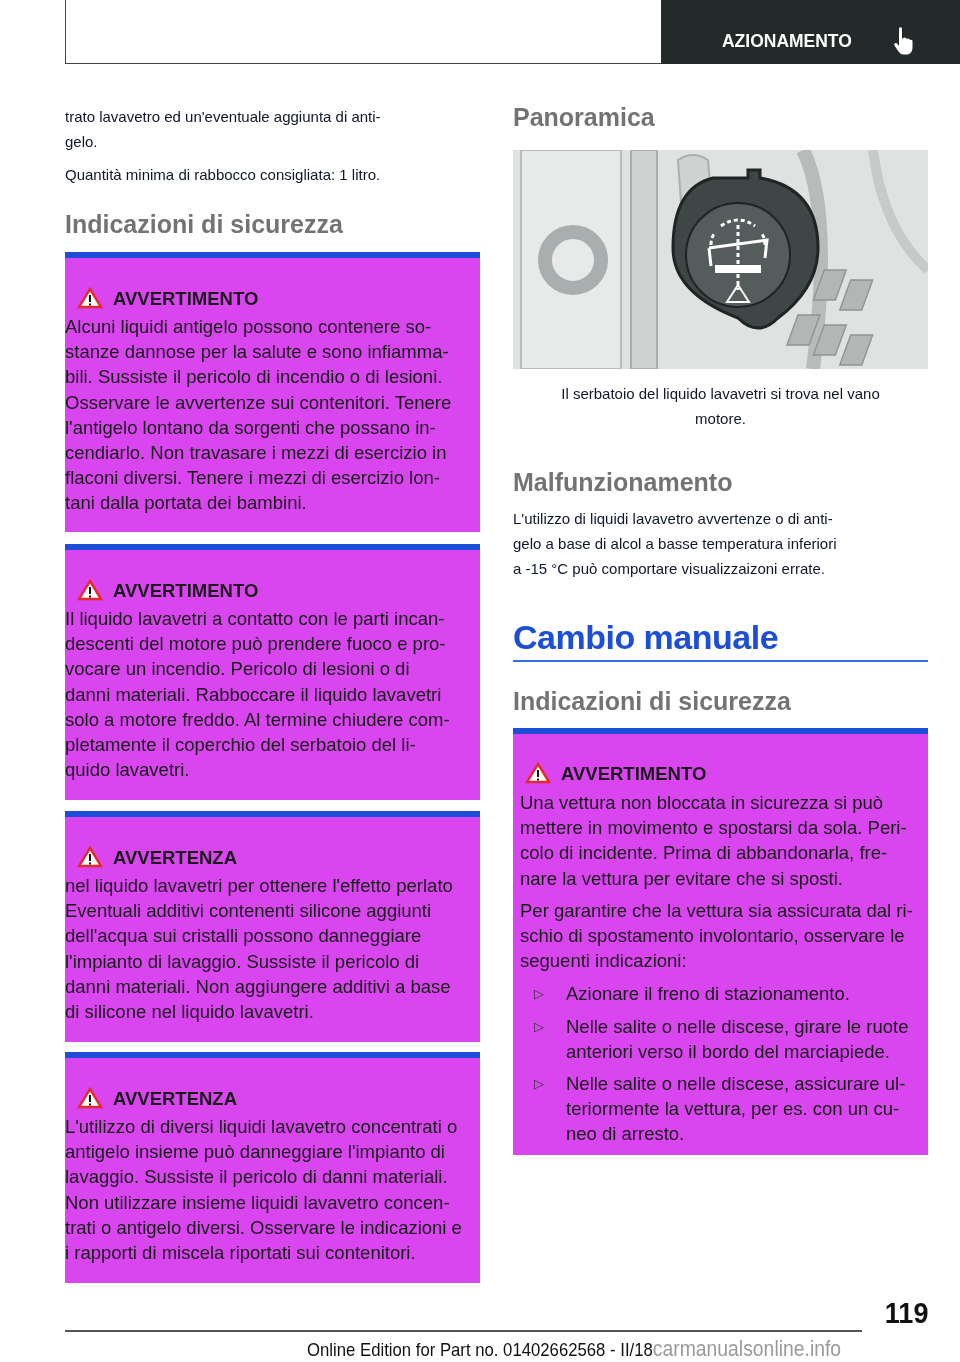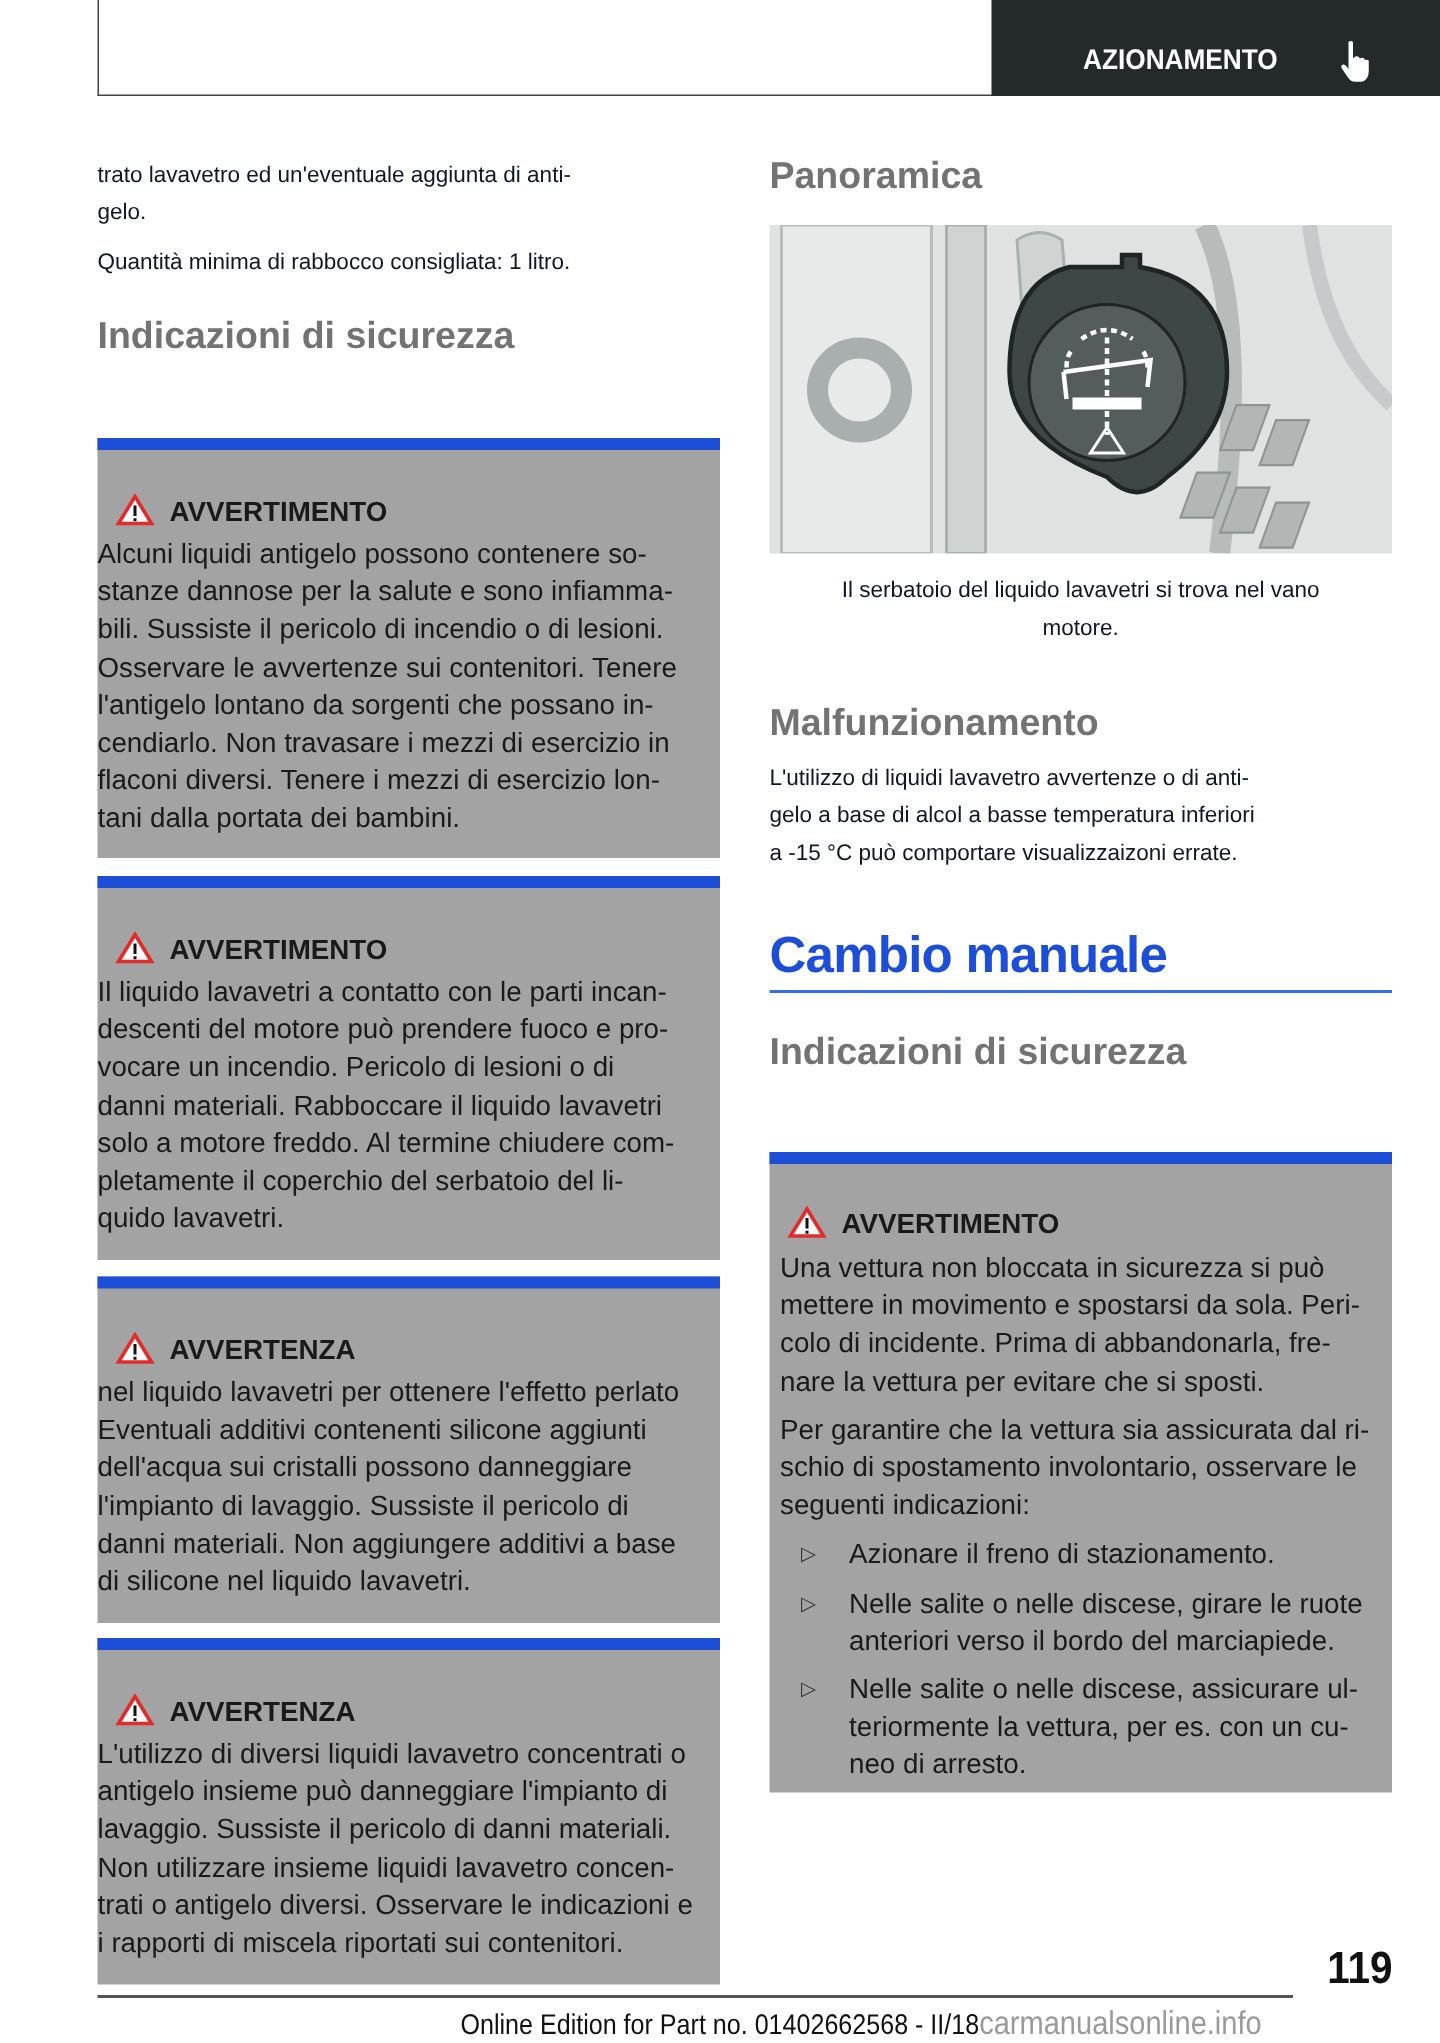--- a/index.html
+++ b/index.html
@@ -27,23 +27,22 @@
 
     
     .col { position: absolute; top: 0; }
     .col-left { left: 65px; width: 415px; }
 
     .body-text { font-size: 15px; line-height: 25px; color: #0f172a; }
     .h2 { color: #737373; font-size: 25px; font-weight: bold; }
     .h1 { color: #1d4ed8; font-size: 34px; font-weight: bold; letter-spacing: -0.5px; }
 
     .warn {
-      position: absolute; background: #a3a3a3; border-top: 8px solid #1d4ed8;
+      position: absolute; background: #d946ef; border-top: 6px solid #1d4ed8;
       padding: 0 8px 0 0;
-      margin-top: 40px;
     }
     .warn-title {
       position: absolute; left: 48px; font-size: 18.5px; font-weight: bold; color: #1a1a1a;
     }
     .warn-icon { position: absolute; left: 12px; width: 26px; height: 22px; }
     .warn-body { position: absolute; left: 0; font-size: 18.5px; line-height: 25.2px; color: #1a1a1a; }
 
     .bullet { position: relative; padding-left: 46px; }
     .bullet .tri { position: absolute; left: 14px; top: 0; font-size: 13px; color: #333; }
 

